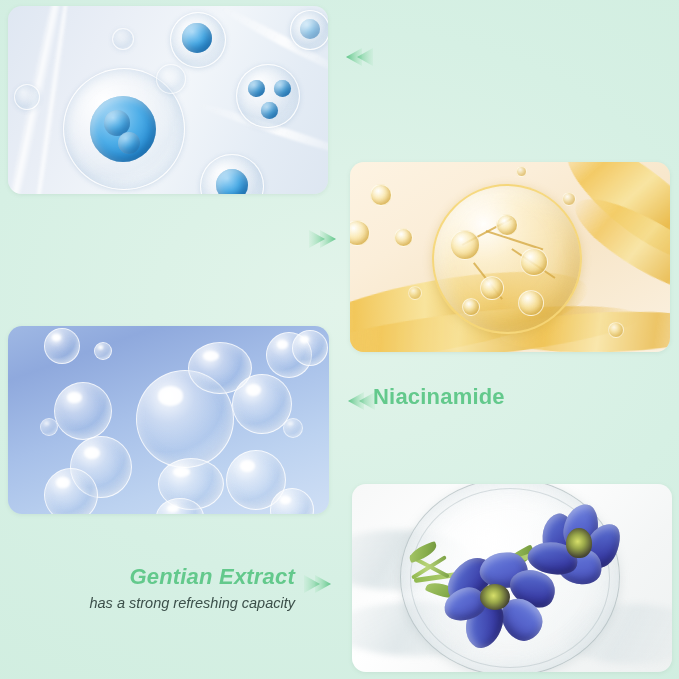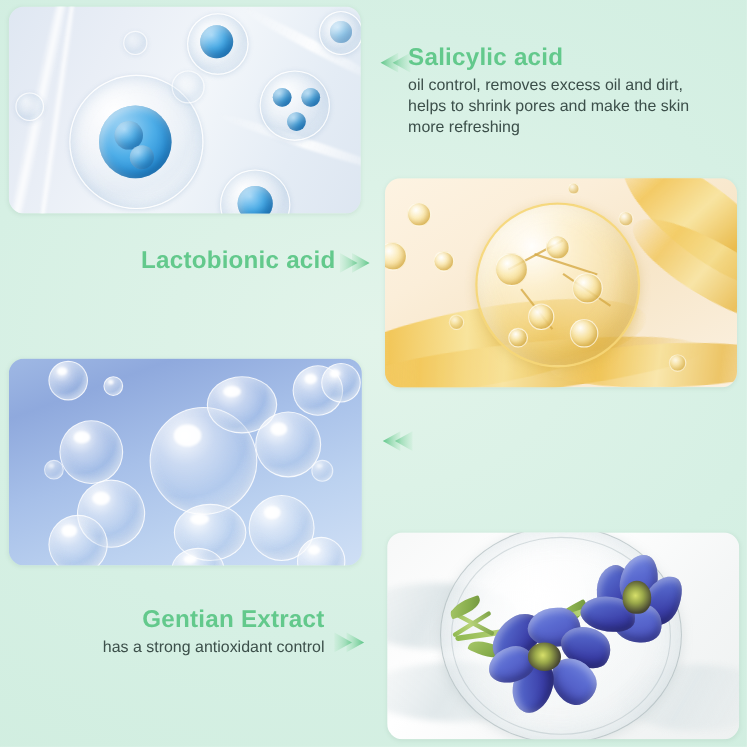--- a/index.html
+++ b/index.html
@@ -205,21 +205,21 @@
   
   #text-salicylic   { left: 371px; top: 40px;  width: 290px; }
   #arrow-salicylic  { position: absolute; left: 340px; top: 46px; }
 
   #text-lactobionic { left: 110px; top: 225px; width: 195px; }
   #arrow-lactobionic{ position: absolute; left: 308px; top: 228px; }
 
   #text-niacinamide { left: 373px; top: 385px; width: 292px; }
   #arrow-niacinamide{ position: absolute; left: 342px; top: 390px; }
 
-  #text-gentian     { left: 60px;  top: 551px; width: 235px; }
+  #text-gentian     { left: 60px;  top: 565px; width: 235px; font-style: italic; }
   #arrow-gentian    { position: absolute; left: 303px; top: 573px; }
 </style>
 </head>
 <body>
 
 <div id="poster">
 
   <div class="panel" id="panel-salicylic">
     <div class="art art-capsules">
       <div class="streak" style="left:20px; top:-30px; width:14px; height:250px; transform:rotate(12deg); border-radius:50%;"></div>
@@ -256,26 +256,20 @@
     <svg width="34" height="22" viewBox="0 0 34 22" aria-hidden="true">
       <defs>
         <linearGradient id="gl1" x1="1" y1="0" x2="0" y2="0">
           <stop offset="0%" stop-color="#8fdca9" stop-opacity="0.15"></stop>
           <stop offset="100%" stop-color="#5cc487" stop-opacity="1"></stop>
         </linearGradient>
       </defs>
       <path d="M22,2 L6,11 L22,20 Z" fill="url(#gl1)"></path>
       <path d="M33,2 L17,11 L33,20 Z" fill="url(#gl1)" opacity="0.75"></path>
     </svg>
-  </div>
-  <div class="textblock align-left" id="text-salicylic">
-    <div class="heading">Salicylic acid</div>
-    <div class="body-text">oil control, removes excess oil and dirt,
-helps to shrink pores and make the skin
-more refreshing</div>
   </div>
 
   <div class="panel" id="panel-lactobionic">
     <div class="art art-oil">
       <div class="oil-ribbon" style="left:-60px; top:118px; width:300px; height:70px; transform:rotate(-10deg);"></div>
       <div class="oil-ribbon" style="left:-40px; top:150px; width:330px; height:44px; transform:rotate(-6deg); opacity:.85;"></div>
       <div class="oil-ribbon" style="left:200px; top:8px;  width:180px; height:62px; transform:rotate(38deg); opacity:.9;"></div>
       <div class="oil-ribbon" style="left:215px; top:60px; width:170px; height:50px; transform:rotate(30deg); opacity:.8;"></div>
       <div class="oil-ribbon" style="left:150px; top:150px; width:220px; height:40px; transform:rotate(-2deg); opacity:.75;"></div>
 
@@ -296,21 +290,20 @@
       <div class="oil-drop" style="left:44px; top:66px; width:17px; height:17px;"></div>
       <div class="oil-drop" style="left:-6px; top:58px; width:24px; height:24px;"></div>
       <div class="oil-drop" style="left:212px; top:30px; width:12px; height:12px; opacity:.8;"></div>
       <div class="oil-drop" style="left:166px; top:4px; width:9px; height:9px; opacity:.8;"></div>
       <div class="oil-drop" style="left:258px; top:160px; width:14px; height:14px; opacity:.8;"></div>
       <div class="oil-drop" style="left:58px; top:124px; width:12px; height:12px; opacity:.7;"></div>
     </div>
   </div>
 
   <div class="textblock align-right" id="text-lactobionic">
-    <div class="heading">Lactobionic acid</div>
   </div>
   <div id="arrow-lactobionic" class="arrow">
     <svg width="34" height="22" viewBox="0 0 34 22" aria-hidden="true">
       <defs>
         <linearGradient id="gr1" x1="0" y1="0" x2="1" y2="0">
           <stop offset="0%" stop-color="#8fdca9" stop-opacity="0.15"></stop>
           <stop offset="100%" stop-color="#5cc487" stop-opacity="1"></stop>
         </linearGradient>
       </defs>
       <path d="M12,2 L28,11 L12,20 Z" fill="url(#gr1)"></path>
@@ -339,20 +332,21 @@
     </div>
   </div>
 
   <div id="arrow-niacinamide" class="arrow">
     <svg width="34" height="22" viewBox="0 0 34 22" aria-hidden="true">
       <path d="M22,2 L6,11 L22,20 Z" fill="url(#gl1)"></path>
       <path d="M33,2 L17,11 L33,20 Z" fill="url(#gl1)" opacity="0.75"></path>
     </svg>
   </div>
   <div class="textblock align-left" id="text-niacinamide">
+    <div class="heading">Niacinamide</div>
   </div>
 
   <div class="panel" id="panel-gentian">
     <div class="art art-flower">
       <div class="water-wave" style="left:-30px; top:46px; width:150px; height:60px;"></div>
       <div class="water-wave" style="left:-20px; top:118px; width:170px; height:54px;"></div>
       <div class="water-wave" style="left:210px; top:120px; width:140px; height:60px; opacity:.7;"></div>
       <div class="dish"></div>
       <div class="dish-inner"></div>
 
@@ -376,21 +370,21 @@
       <div class="petal light" style="left:212px; top:20px;  width:34px; height:46px; transform:rotate(8deg);"></div>
       <div class="petal" style="left:234px; top:38px;  width:32px; height:48px; transform:rotate(24deg);"></div>
       <div class="petal light" style="left:206px; top:64px;  width:44px; height:36px; transform:rotate(18deg);"></div>
       <div class="petal" style="left:176px; top:58px;  width:50px; height:32px; transform:rotate(14deg);"></div>
       <div class="flower-center" style="left:214px; top:44px; width:26px; height:30px; border-radius:50% 50% 45% 45%;"></div>
     </div>
   </div>
 
   <div class="textblock align-right" id="text-gentian">
     <div class="heading">Gentian Extract</div>
-    <div class="body-text">has a strong antioxidant control</div>
+    <div class="body-text">has a strong refreshing capacity</div>
   </div>
   <div id="arrow-gentian" class="arrow">
     <svg width="34" height="22" viewBox="0 0 34 22" aria-hidden="true">
       <path d="M12,2 L28,11 L12,20 Z" fill="url(#gr1)"></path>
       <path d="M1,2 L17,11 L1,20 Z" fill="url(#gr1)" opacity="0.75"></path>
     </svg>
   </div>
 
 </div>
 

